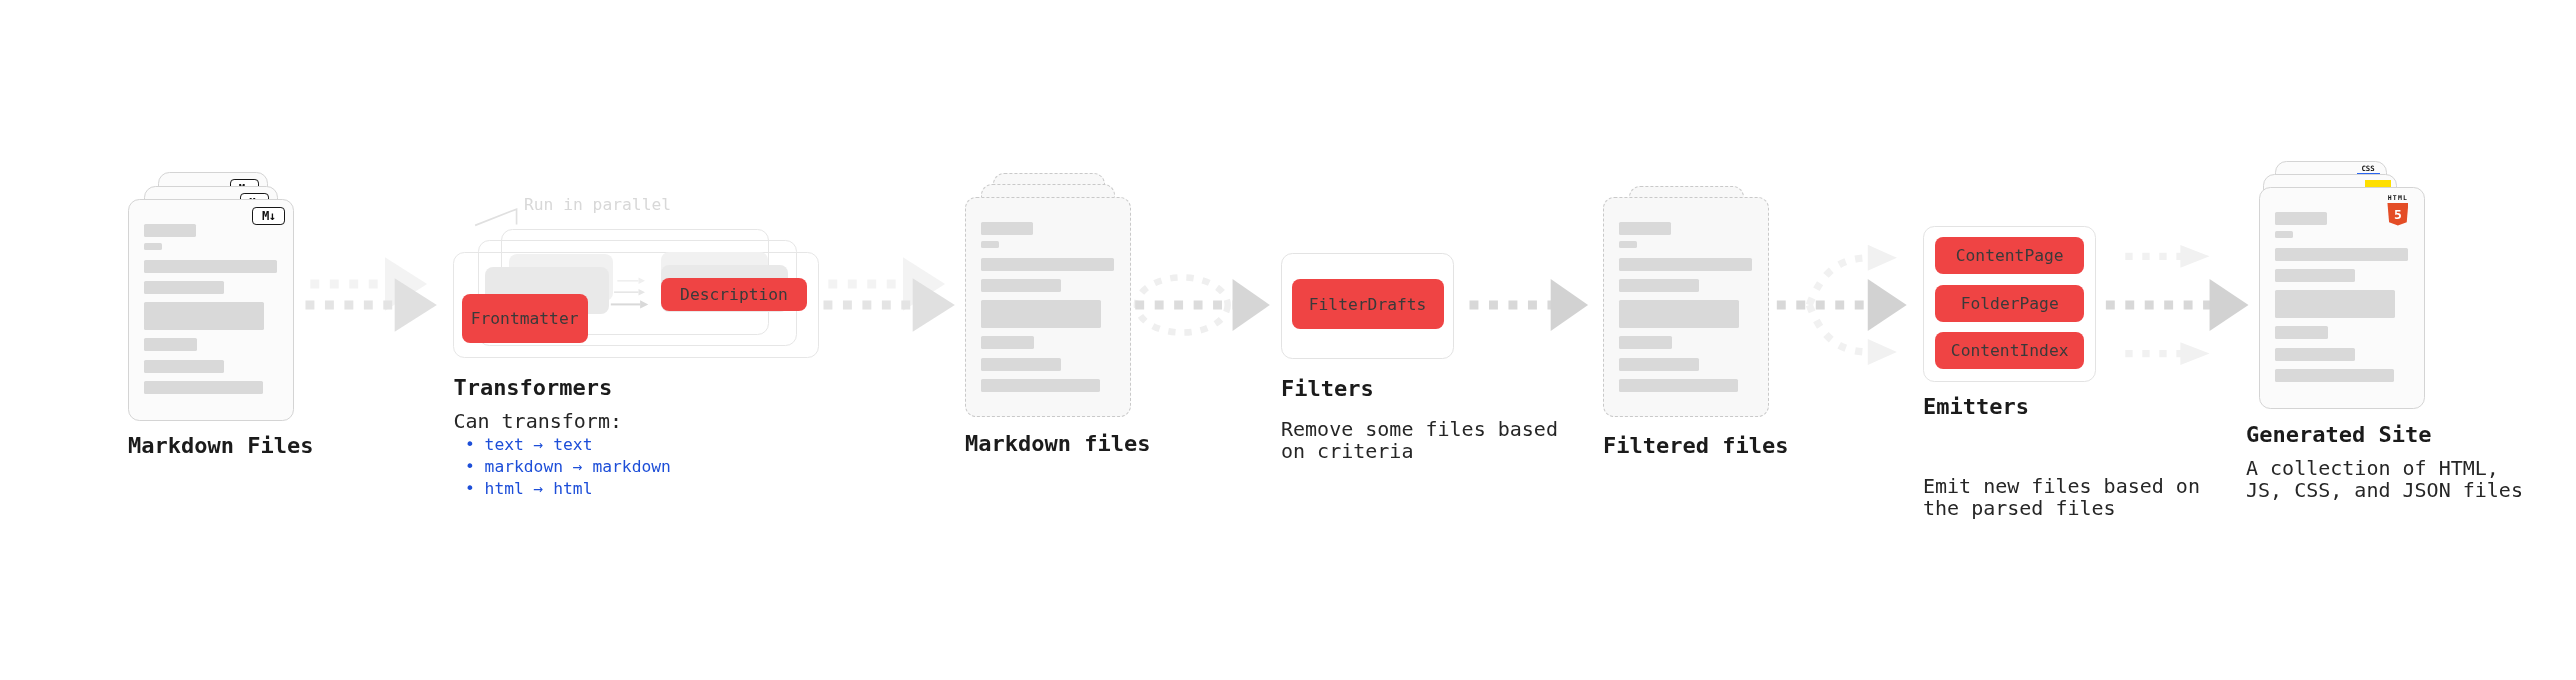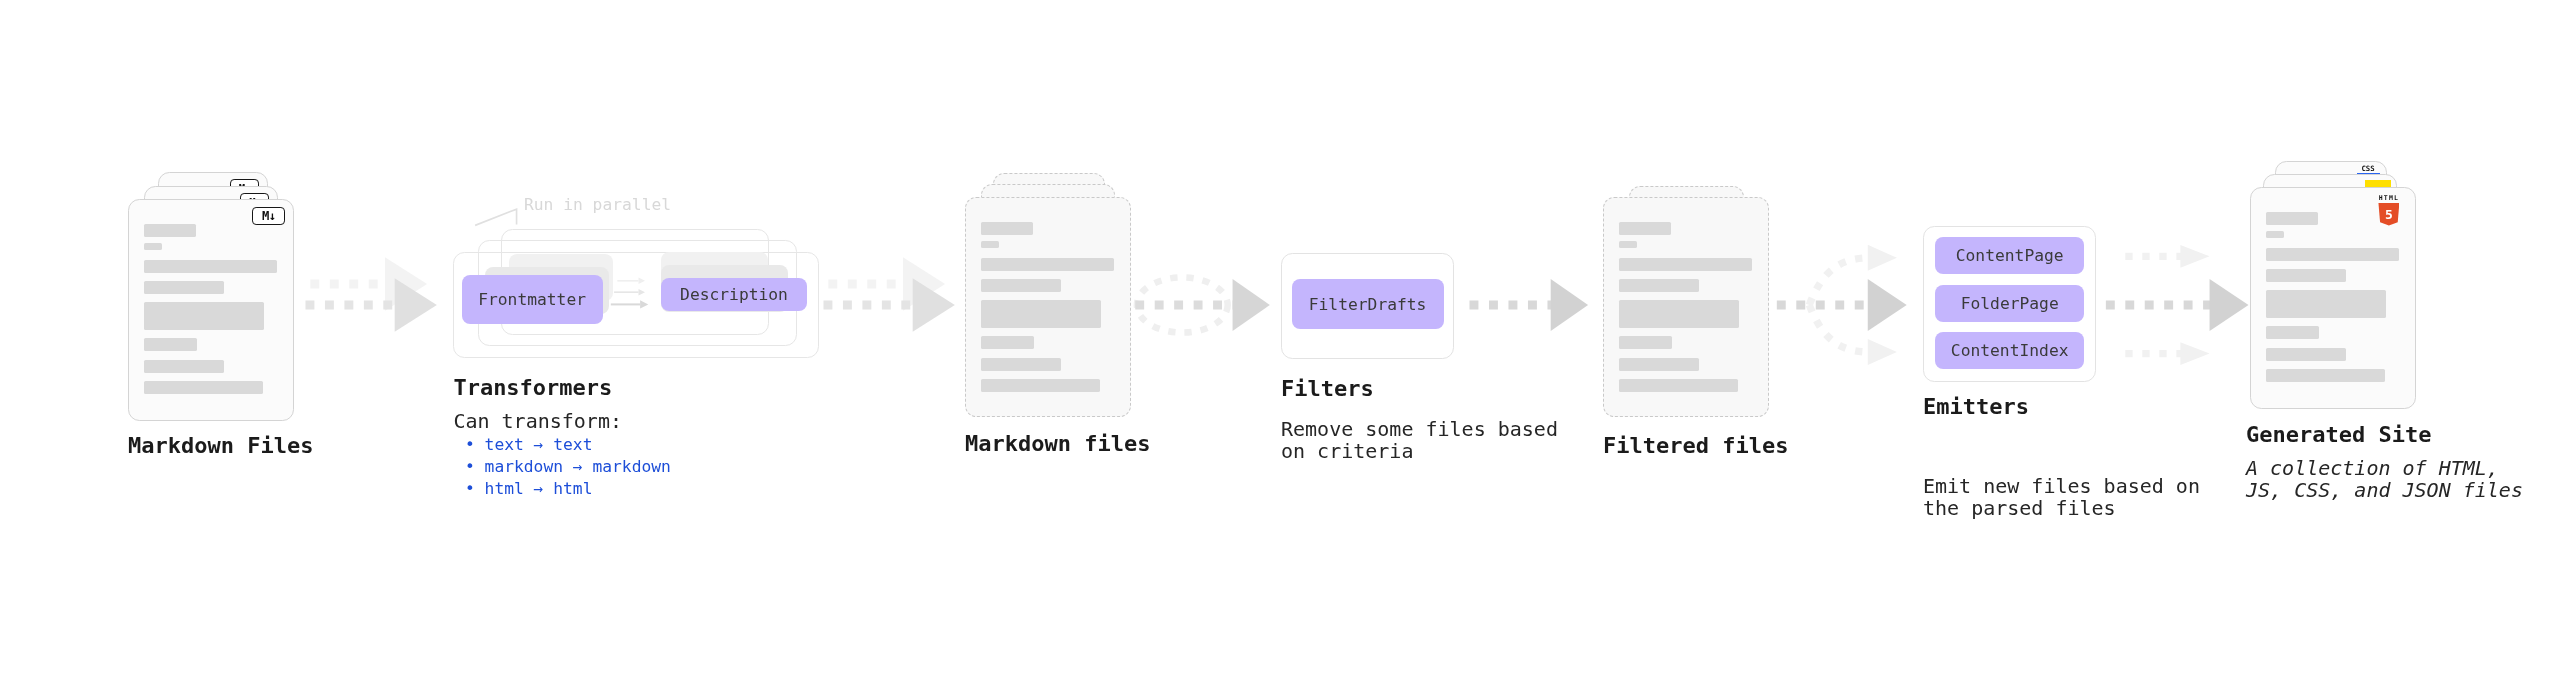--- a/index.html
+++ b/index.html
@@ -49,21 +49,21 @@
   }
   .js-icon{position:absolute;top:4.9px;right:4.9px;width:26px;height:12.2px;background:#fedf00;}
   .css-icon{position:absolute;top:2.4px;right:6.5px;width:23px;text-align:center;}
   .css-word{font-size:7.3px;font-weight:bold;color:#111;line-height:7.3px;}
   .css-bar{height:2.4px;background:#2965f1;margin-top:0.8px;}
 
   
   .outline-box{position:absolute;border:1.6px solid #e6e6e6;border-radius:11.4px;background:transparent;box-sizing:border-box;}
   .panel{position:absolute;border:1.6px solid #e3e3e3;border-radius:11.4px;background:#ffffff;box-sizing:border-box;}
   .pill{
-    position:absolute;background:#c4b5fd;border-radius:8.1px;
+    position:absolute;background:#ef4444;border-radius:8.1px;
     display:flex;align-items:center;justify-content:center;
     font-size:16.3px;color:#3a3a3a;box-sizing:border-box;
   }
   .pill.ghost1{background:#e9e9e9;}
   .pill.ghost2{background:#f1f1f1;}
 
   
   .section-label{position:absolute;font-size:22px;font-weight:bold;color:#1b1b1b;white-space:nowrap;}
   .caption{position:absolute;font-size:20px;line-height:22px;color:#262626;white-space:nowrap;}
   .bullets{position:absolute;font-size:16.3px;line-height:22px;color:#1d4ed8;white-space:nowrap;}
@@ -114,21 +114,21 @@
 
     <div class="outline-box" style="left:50px;top:36px;width:268px;height:106px;"></div>
     <div class="outline-box" style="left:27px;top:47px;width:319px;height:106px;"></div>
     <div class="outline-box" style="left:1.6px;top:59px;width:366px;height:106px;"></div>
 
     <div class="pill ghost2" style="left:58px;top:61px;width:104px;height:47px;"></div>
     <div class="pill ghost2" style="left:210px;top:59px;width:107px;height:47px;"></div>
     <div class="pill ghost1" style="left:34px;top:74px;width:124px;height:47px;"></div>
     <div class="pill ghost1" style="left:210px;top:72px;width:127px;height:47px;"></div>
 
-    <div class="pill" style="left:10.6px;top:82px;width:141px;height:49px;">Frontmatter</div>
+    <div class="pill" style="left:10.6px;top:101px;width:126px;height:49px;">Frontmatter</div>
     <div class="pill" style="left:210px;top:85px;width:146px;height:33px;">Description</div>
 
     <svg class="abs" style="left:158px;top:78px;" width="46" height="44" viewBox="0 0 56 54">
       <line x1="10" y1="12" x2="36" y2="12" stroke="#efefef" stroke-width="2"></line>
       <polygon points="36,8 36,16 44,12" fill="#efefef"></polygon>
       <line x1="6" y1="26" x2="36" y2="26" stroke="#e6e6e6" stroke-width="2"></line>
       <polygon points="36,22 36,30 44,26" fill="#e6e6e6"></polygon>
       <line x1="2" y1="41" x2="38" y2="41" stroke="#d9d9d9" stroke-width="2.5"></line>
       <polygon points="38,36 38,46 48,41" fill="#d9d9d9"></polygon>
     </svg>
@@ -240,39 +240,39 @@
   <div class="group" style="left:2246px;top:150px;width:244px;height:366px;">
     <div class="card" style="left:29px;top:11.4px;width:112px;height:222px;">
       <div class="css-icon">
         <div class="css-word">CSS</div>
         <div class="css-bar"></div>
       </div>
     </div>
     <div class="card" style="left:17px;top:24.4px;width:134px;height:222px;">
       <div class="js-icon"></div>
     </div>
-    <div class="card" style="left:4px;top:37px;width:166px;height:222px;text-decoration:underline;">
+    <div class="card" style="left:13px;top:37px;width:166px;height:222px;text-decoration:underline;">
       <div class="html5-icon">
         <div class="html5-word">HTML</div>
         <div class="html5-shield">
             <span>5</span>
           </div>
       </div>
       <div class="bars">
         <div class="bar b1"></div>
         <div class="bar b2"></div>
         <div class="bar b3"></div>
         <div class="bar b4"></div>
         <div class="bar b5"></div>
         <div class="bar b6"></div>
         <div class="bar b7"></div>
         <div class="bar b8"></div>
       </div>
     </div>
     <div class="section-label" style="left:0px;top:272px;">Generated Site</div>
-    <div class="caption" style="left:0px;top:307px;font-style:italic;">
+    <div class="caption" style="left:0px;top:307px;">
       <div>A collection of HTML,</div>
       <div>JS, CSS, and JSON files</div>
     </div>
   </div>
 
 </div>
 
 
 </body></html>

